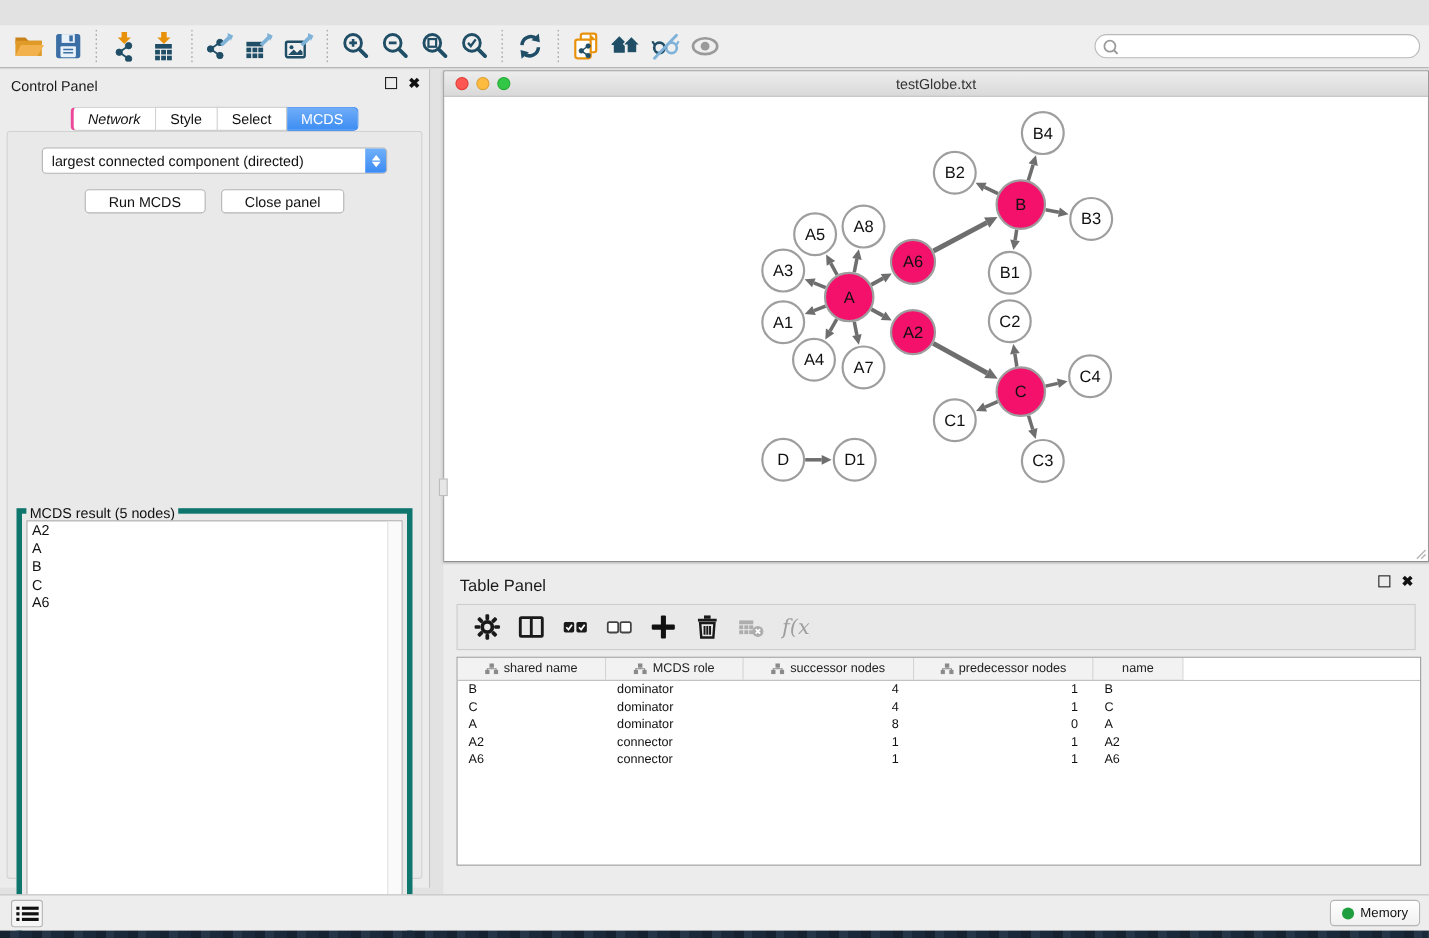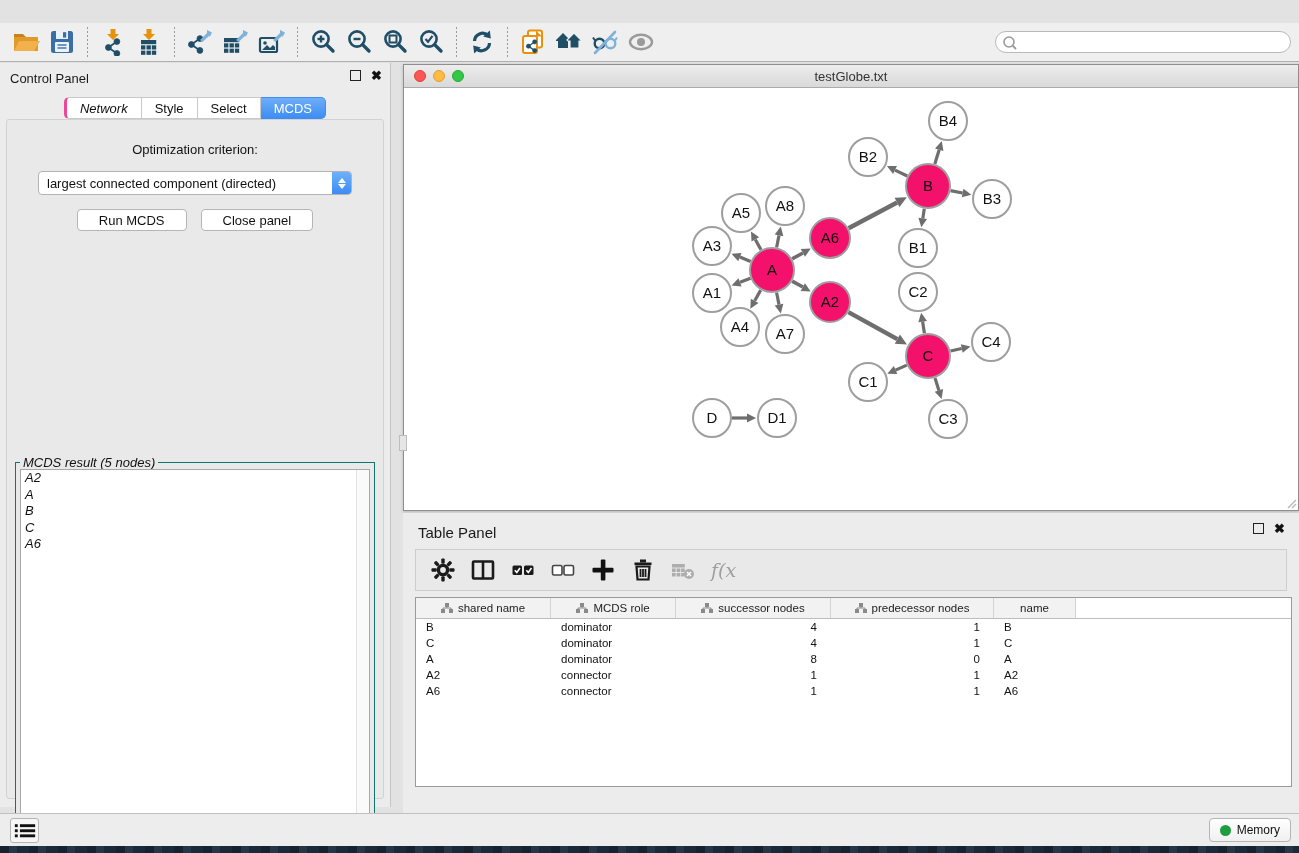--- a/index.html
+++ b/index.html
@@ -61,21 +61,21 @@
     align-items:center; justify-content:center; gap:1px; }
   .chev-up { width:0; height:0; border-left:4px solid transparent; border-right:4px solid transparent;
     border-bottom:5px solid #fff; }
   .chev-dn { width:0; height:0; border-left:4px solid transparent; border-right:4px solid transparent;
     border-top:5px solid #fff; }
   .btn-row { display:flex; justify-content:center; gap:14px; margin-top:14px; }
   .push-btn { height:22px; padding:0 21px; background:#fff; border:1px solid #B5B5B5;
     border-radius:4px; font-size:13px; color:#111; display:flex; align-items:center;text-align:right; }
 
   .mcds-fieldset { position:absolute; left:8px; right:8px; top:342px; height:390px;
-    border:1px solid #0f766e; background:#E9E9E9;font-style:italic; }
+    border:5px solid #0f766e; background:#E9E9E9; }
   .mcds-legend { position:absolute; top:-8px; left:4px; background:#E9E9E9; padding:0 3px;
     font-size:13px; color:#111; }
   .mcds-list { position:absolute; inset:6px 4px 4px 4px; background:#fff;
     border:1px solid #A8A8A8; overflow:hidden; }
   .mcds-scroll { position:absolute; right:0; top:0; bottom:0; width:13px; background:#FAFAFA;
     border-left:1px solid #E2E2E2; }
   .mcds-item { font-size:13px; color:#111; padding:0 4px; line-height:16.5px; }
 
   
   .net-frame { position:absolute; left:403px; top:64px; width:896px; height:447px;
@@ -306,21 +306,20 @@
         <div class="close-x">✖</div>
       </div>
     </div>
     <div class="seg-tabs" id="cp-tabs">
         <div class="seg">Network</div>
         <div class="seg">Style</div>
         <div class="seg">Select</div>
         <div class="seg active">MCDS</div>
       </div>
     <div class="cp-content">
-      <div class="opt-label">Optimization criterion:</div>
       <div class="combo">
         <div class="combo-text">largest connected component (directed)</div>
         <div class="combo-step">
           <div class="chev-up"></div>
             <div class="chev-dn"></div>
         </div>
       </div>
       <div class="btn-row">
         <div class="push-btn">Run MCDS</div>
         <div class="push-btn">Close panel</div>

